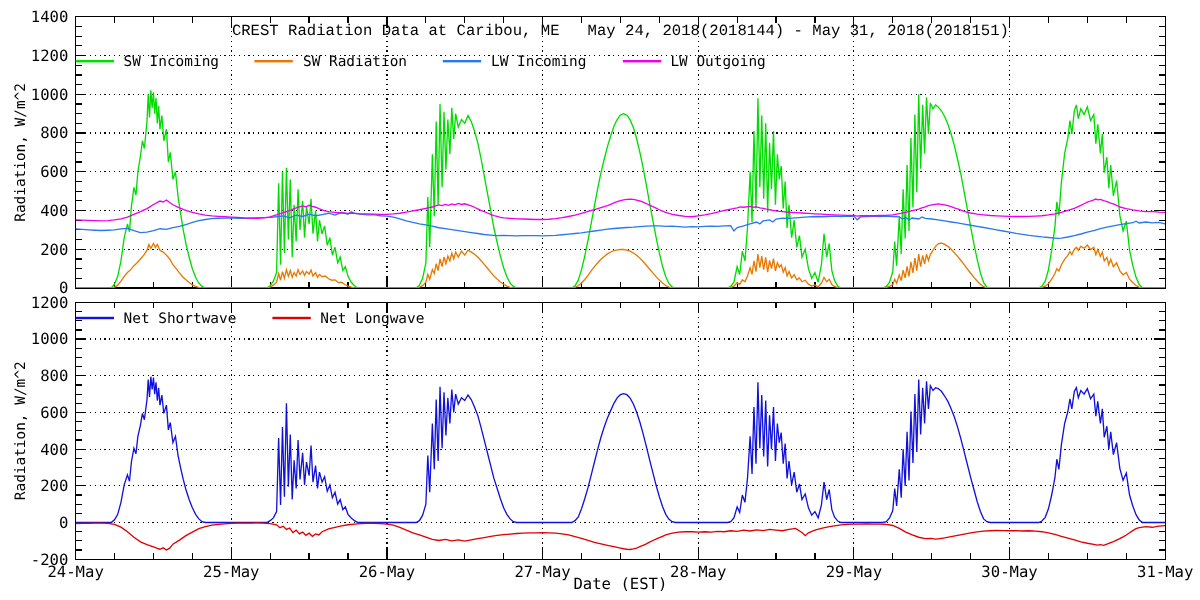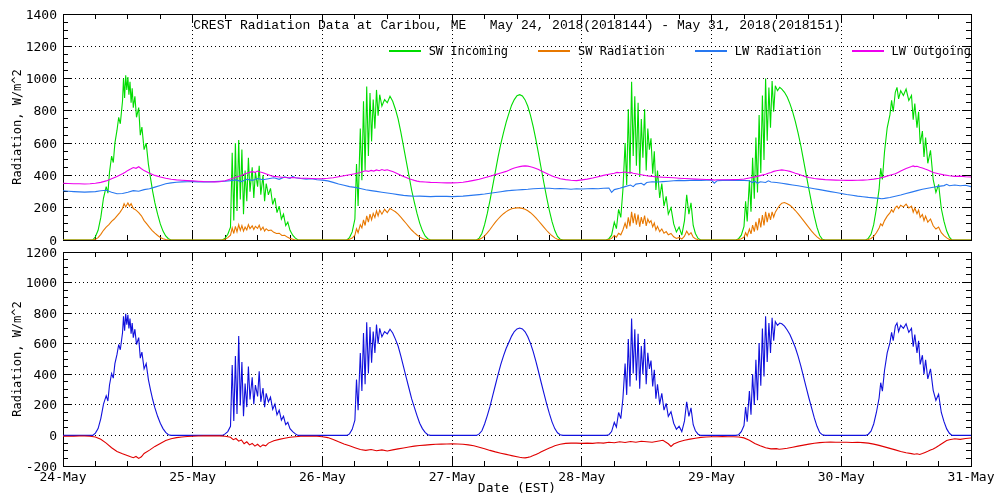--- a/index.html
+++ b/index.html
@@ -6,21 +6,21 @@
   .wrap{position:relative;width:1000px;height:500px;background:#fff;
         font-family:"DejaVu Sans Mono",monospace;color:#000;overflow:hidden;}
   .wrap svg{position:absolute;left:0;top:0;}
   svg text{font-family:"DejaVu Sans Mono",monospace;font-size:13px;fill:#000;}
   .frame{fill:none;stroke:#000;stroke-width:1;shape-rendering:crispEdges;}
   .grid{stroke:#000;stroke-width:1;stroke-dasharray:1 3;shape-rendering:crispEdges;}
   .tick{stroke:#000;stroke-width:1;shape-rendering:crispEdges;}
   .title{position:absolute;left:63px;width:908px;top:18px;text-align:center;
          font-size:13px;white-space:pre;font-family:Liberation Mono, monospace;}
   .legend{position:absolute;left:63px;width:908px;display:flex;
-          justify-content:flex-end;align-items:center;gap:30px;font-size:12px;}
+          justify-content:flex-start;align-items:center;gap:30px;font-size:12px;}
   .legend-top{top:44px;}
   .legend-bottom{top:258px;}
   .litem{display:flex;align-items:center;gap:8px;white-space:nowrap;}
   .swatch{display:inline-block;width:32px;height:2px;}
   .ylab{position:absolute;left:17px;font-size:12px;white-space:nowrap;
         transform:translate(-50%,-50%) rotate(-90deg);}
   .xlab{position:absolute;left:63px;width:908px;top:480px;text-align:center;font-size:13px;}
 </style>
 </head>
 <body>
@@ -335,25 +335,35 @@
     <span class="litem">
       <span class="swatch" style="background: rgb(0, 220, 0);"></span>
       <span>SW Incoming</span>
     </span>
     <span class="litem">
       <span class="swatch" style="background: rgb(232, 120, 0);"></span>
       <span>SW Radiation</span>
     </span>
     <span class="litem">
       <span class="swatch" style="background: rgb(40, 120, 240);"></span>
-      <span>LW Radiation</span>
+      <span>LW Incoming</span>
     </span>
     <span class="litem">
       <span class="swatch" style="background: rgb(238, 0, 238);"></span>
       <span>LW Outgoing</span>
     </span>
   </div>
 
+  <div class="legend legend-bottom">
+    <span class="litem">
+      <span class="swatch" style="background: rgb(17, 17, 221);"></span>
+      <span>Net Shortwave</span>
+    </span>
+    <span class="litem">
+      <span class="swatch" style="background: rgb(224, 0, 0);"></span>
+      <span>Net Longwave</span>
+    </span>
+  </div>
 
   <div class="ylab" style="top:127px">Radiation, W/m^2</div>
   <div class="ylab" style="top:359px">Radiation, W/m^2</div>
   <div class="xlab">Date (EST)</div>
 </div>
 
 </body></html>

